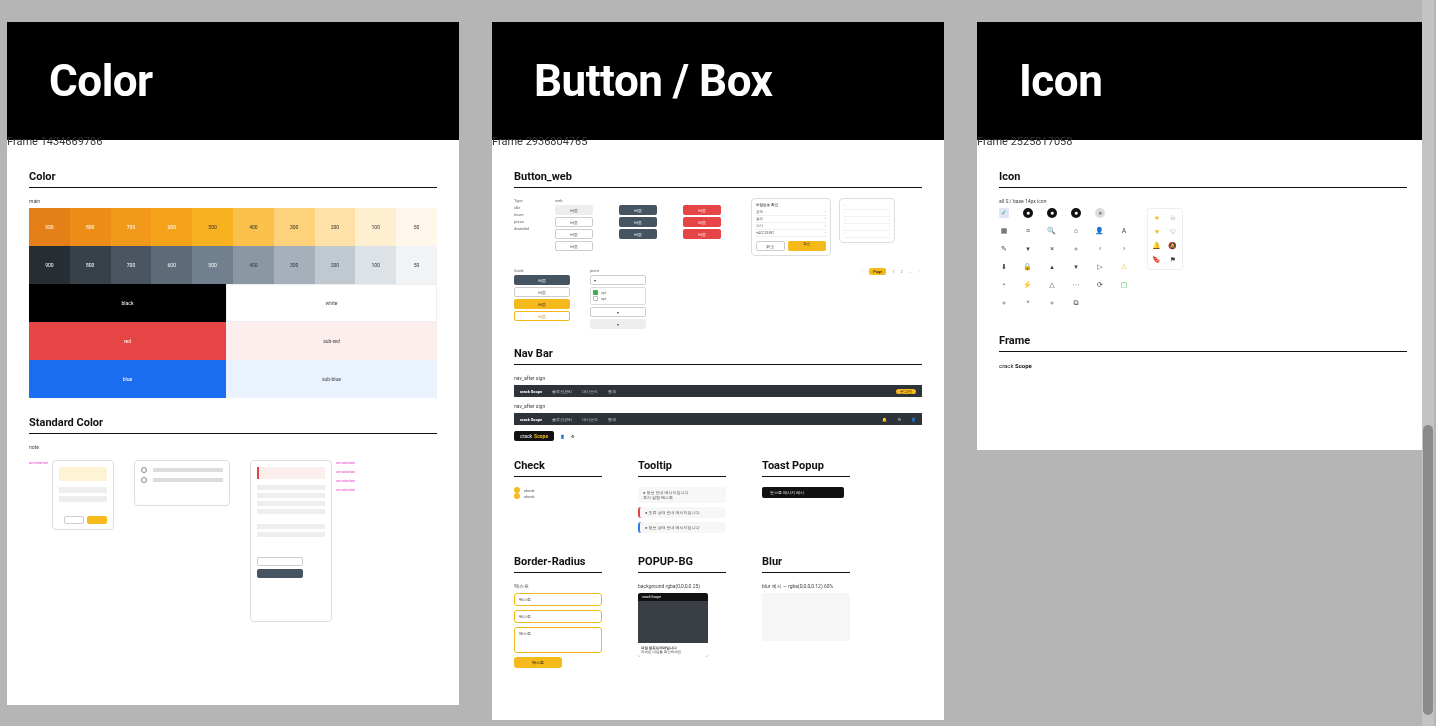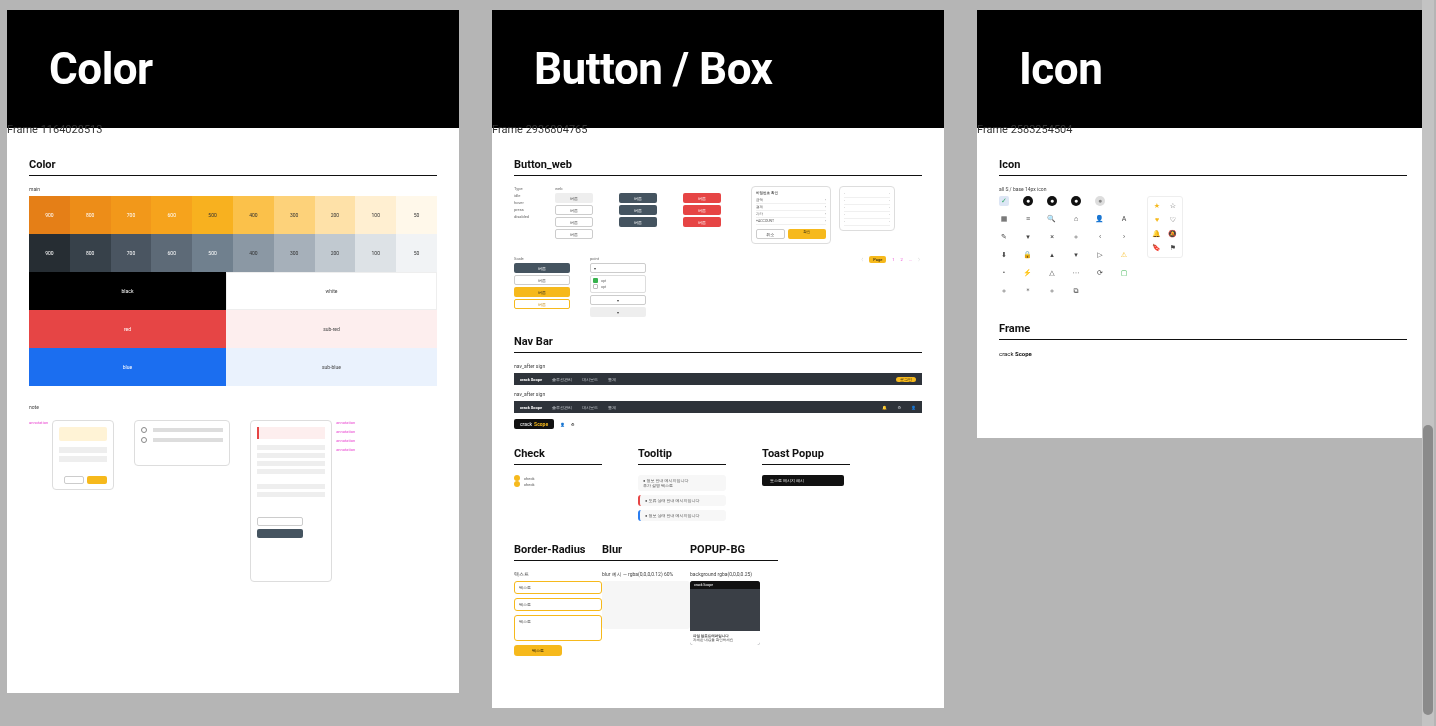--- a/index.html
+++ b/index.html
@@ -7,21 +7,21 @@
     background: #b5b5b5;
     font-family: -apple-system, BlinkMacSystemFont, "Segoe UI", Roboto, sans-serif;
     width: 1436px;
     height: 726px;
     overflow: hidden;
     position: relative;
   }
   .canvas {
     position: absolute;
     inset: 0;
-    padding: 10px 7px;
+    padding: 22px 7px;
     display: flex;
     gap: 33px;
   }
   .frame-col { position: relative; }
   .frame-label {
     position: absolute;
     top: 113px;
     left: 0;
     font-size: 11px;
     color: #333;
@@ -143,21 +143,21 @@
 </style>
 </head>
 <body>
 
 <div class="canvas">
 
   <div class="frame-col">
     <div class="header-black">
       <span>Color</span>
     </div>
-    <div class="frame-label">Frame 1164028513</div>
+    <div class="frame-label">Frame 1434669786</div>
 
     <div class="panel p1">
       <div class="section-title">Color</div>
       <div class="sub">main</div>
 
       <div class="swatch-row">
         <div class="swatch dark" style="background:#e57f17">900</div>
         <div class="swatch dark" style="background:#ed8d18">800</div>
         <div class="swatch dark" style="background:#f2981a">700</div>
         <div class="swatch dark" style="background:#f6a31c">600</div>
@@ -187,20 +187,21 @@
       <div class="big-row">
         <div class="big-left" style="background:#e64545;color:#fff">red</div>
         <div class="big-right" style="background:#fdeeee">sub-red</div>
       </div>
       <div class="big-row">
         <div class="big-left" style="background:#1b6ef0;color:#fff">blue</div>
         <div class="big-right" style="background:#eaf2fd">sub-blue</div>
       </div>
 
       <div class="sec-gap"></div>
+      <div class="section-title">Standard Color</div>
       <div class="sub">note</div>
 
       <div class="mock-row">
         <div style="display:flex;gap:4px;align-items:flex-start;">
           <span class="anno">annotation</span>
           <div class="mock-card" style="width:62px;height:70px">
             <div style="background:#fff3d6;border-radius:2px;height:14px;margin-bottom:6px"></div>
             <div style="height:6px;background:#eee;margin-bottom:3px"></div>
             <div style="height:6px;background:#eee;margin-bottom:14px"></div>
             <div style="display:flex;gap:3px;justify-content:flex-end">
@@ -417,55 +418,55 @@
           <div class="tooltip-box err">● <span>오류 상태 안내 메시지입니다</span></div>
           <div class="tooltip-box info">● <span>정보 상태 안내 메시지입니다</span></div>
         </div>
         <div style="width:88px">
           <div class="section-title">Toast Popup</div>
           <div class="toast"><span>토스트 메시지 예시</span></div>
         </div>
       </div>
 
       <div class="sec-gap"></div>
-      <div style="display:flex;">
+      <div style="display:flex;gap:36px">
         <div style="width:88px">
           <div class="section-title">Border-Radius</div>
           <div class="sub">텍스트</div>
           <div class="br-demo">텍스트</div>
           <div class="br-demo">텍스트</div>
           <div class="br-demo" style="height:26px">텍스트</div>
           <div class="br-yel">텍스트</div>
-        </div>
-        <div style="width:88px">
-          <div class="section-title">Blur</div>
-          <div class="sub">blur 예시 — rgba(0,0,0,0.12) 60%</div>
-          <div class="blur-box"></div>
         </div>
         <div style="width:88px">
           <div class="section-title">POPUP-BG</div>
           <div class="sub">background rgba(0,0,0,0.25)</div>
           <div class="popup-dark">
             <div class="pd-bar"><span>crack</span> <span>Scope</span></div>
             <div class="pd-body"></div>
             <div class="pd-sheet">
               <div style="font-weight:700">파일 업로드에러입니다</div>
               <div>자세한 내용을 확인하세요</div>
             </div>
           </div>
         </div>
+        <div style="width:88px">
+          <div class="section-title">Blur</div>
+          <div class="sub">blur 예시 — rgba(0,0,0,0.12) 60%</div>
+          <div class="blur-box"></div>
+        </div>
       </div>
     </div>
   </div>
 
   <div class="frame-col">
     <div class="header-black">
       <span>Icon</span>
     </div>
-    <div class="frame-label">Frame 2583254504</div>
+    <div class="frame-label">Frame 2525817058</div>
 
     <div class="panel p3">
       <div class="section-title">Icon</div>
       <div class="sub">all S / base 14px icon</div>
 
       <div style="display:flex;gap:18px;align-items:flex-start">
         <div>
           <div class="icon-row">
             <div class="ic box">✓</div>
             <div class="ic round">●</div>

